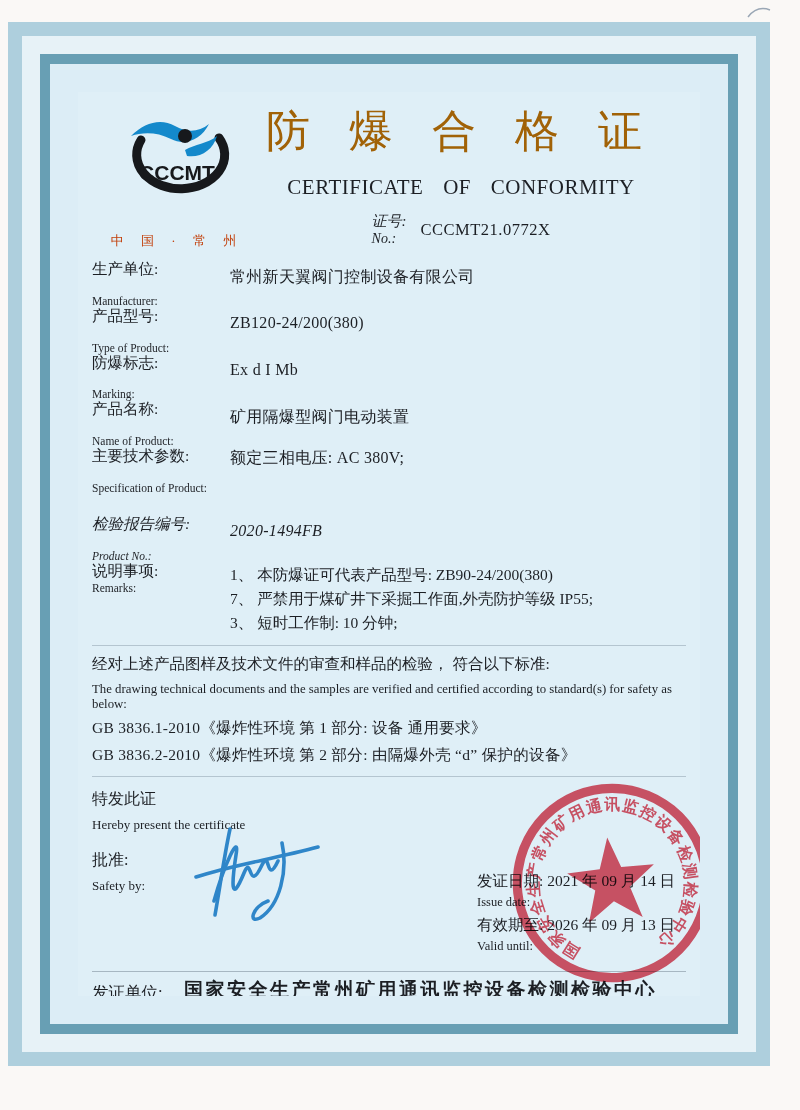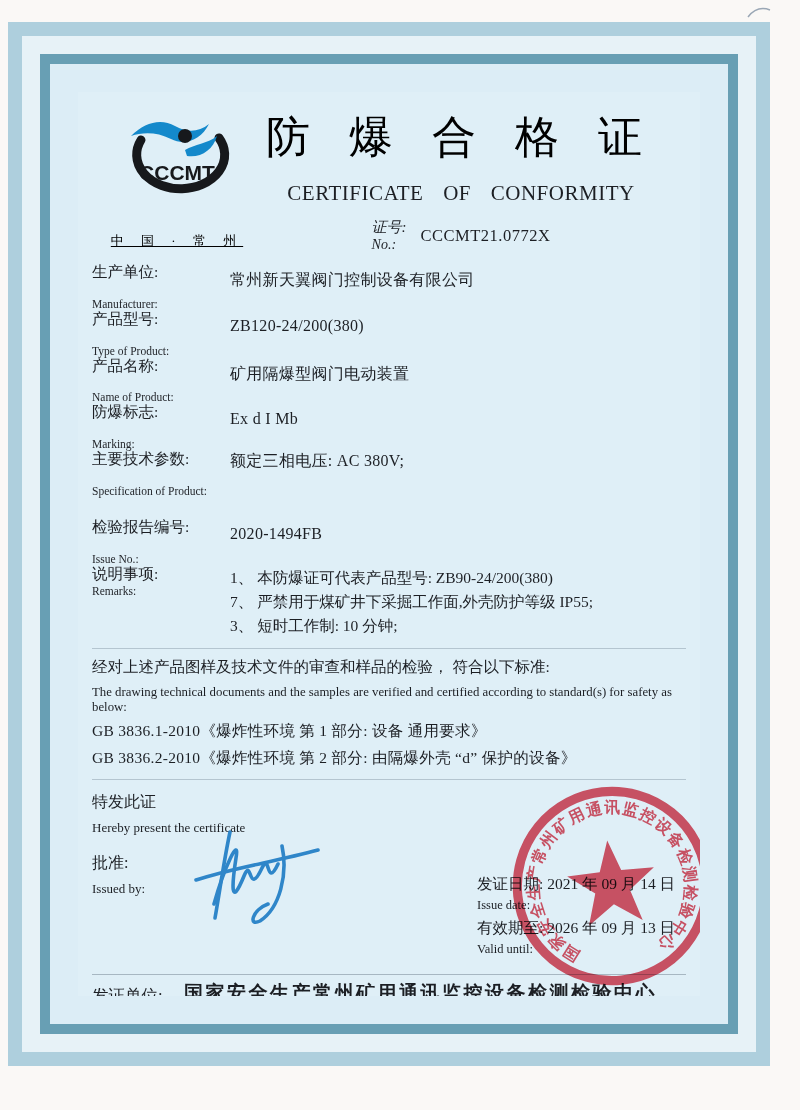--- a/index.html
+++ b/index.html
@@ -7,40 +7,40 @@
        font-family:"Liberation Serif","DejaVu Serif",serif;color:#1c1f24;}
   .page{position:absolute;inset:0;background:#faf8f6;}
   .band{position:absolute;left:8px;top:22px;right:30px;bottom:44px;background:#aecfdd;}
   .gapline{position:absolute;inset:14px;background:#e7f2f7;}
   .frame{position:absolute;inset:18px;border:10px solid #689fb4;background:#dcedf6;}
   .content{position:absolute;inset:28px;padding:6px 14px 4px 14px;overflow:hidden;background:#dfeff7;}
 
   
   .header{display:flex;align-items:flex-start;}
   .logo-wrap{width:170px;flex:none;padding-top:16px;text-align:center;}
-  .logo-cap{font-size:13px;letter-spacing:7px;margin-top:2px;color:#000000;text-decoration:underline;}
+  .logo-cap{font-size:13px;letter-spacing:7px;margin-top:2px;color:#c2410c;}
   .head-center{flex:1;text-align:center;padding-right:26px;}
-  .title-cn{font-size:44px;letter-spacing:14px;color:#000000;margin-top:10px;white-space:nowrap;}
+  .title-cn{font-size:44px;letter-spacing:14px;color:#a16207;margin-top:4px;white-space:nowrap;}
   .title-en{font-size:21px;word-spacing:14px;letter-spacing:.5px;margin-top:14px;}
   .certno{display:flex;justify-content:center;align-items:center;margin-top:12px;}
   .certno-labels{text-align:left;font-style:italic;}
   .certno-cn{font-size:15px;}
   .certno-en{font-size:14px;}
   .certno-val{font-size:16.5px;margin-left:14px;letter-spacing:.5px;}
 
   
   .fields{margin-top:10px;}
   .frow{display:flex;min-height:41px;}
   .flabel{width:138px;flex:none;}
   .flabel .cn{font-size:15.5px;line-height:1.15;}
   .flabel .en{font-size:11.5px;margin-top:17px;color:#23262b;}
   .fvalue{font-size:16px;padding-top:7px;letter-spacing:.3px;}
   .fvalue.top{padding-top:1px;}
   .rlist{font-size:15.5px;line-height:24px;padding-top:1px;}
-  .gap-lg{margin-top:21px;}
+  .gap-lg{margin-top:21px;font-style:italic;}
   .sep{border:none;border-top:1px solid rgba(110,130,145,.38);margin:10px 0 8px 0;}
 
   
   .std-cn{font-size:15.5px;}
   .std-en{font-size:12.8px;margin-top:7px;}
   .std-item{font-size:15.5px;margin-top:6px;letter-spacing:.3px;}
 
   
   .issue{position:relative;height:182px;margin-top:12px;}
   .issue-cn{font-size:16px;font-family:Liberation Mono, monospace;}
@@ -111,44 +111,44 @@
             </div>
             <div class="frow">
               <div class="flabel">
                   <div class="cn">产品型号:</div>
                   <div class="en">Type of Product:</div>
                 </div>
               <div class="fvalue">ZB120-24/200(380)</div>
             </div>
             <div class="frow">
               <div class="flabel">
+                  <div class="cn">防爆标志:</div>
+                  <div class="en">Marking:</div>
+                </div>
+              <div class="fvalue">Ex d I Mb</div>
+            </div>
+            <div class="frow">
+              <div class="flabel">
                   <div class="cn">产品名称:</div>
                   <div class="en">Name of Product:</div>
                 </div>
               <div class="fvalue">矿用隔爆型阀门电动装置</div>
             </div>
             <div class="frow">
               <div class="flabel">
-                  <div class="cn">防爆标志:</div>
-                  <div class="en">Marking:</div>
-                </div>
-              <div class="fvalue">Ex d I Mb</div>
-            </div>
-            <div class="frow">
-              <div class="flabel">
                   <div class="cn">主要技术参数:</div>
                   <div class="en">Specification of Product:</div>
                 </div>
               <div class="fvalue top">额定三相电压: AC 380V;</div>
             </div>
 
             <div class="frow gap-lg">
               <div class="flabel">
                   <div class="cn">检验报告编号:</div>
-                  <div class="en">Issue No.:</div>
+                  <div class="en">Product No.:</div>
                 </div>
               <div class="fvalue">2020-1494FB</div>
             </div>
             <div class="frow">
               <div class="flabel">
                   <div class="cn">说明事项:</div>
                   <div class="en" style="margin-top:2px">Remarks:</div>
                 </div>
               <div class="rlist">
                 <div>1、 本防爆证可代表产品型号: ZB90-24/200(380)</div>
@@ -166,21 +166,21 @@
             <div class="std-item">GB 3836.1-2010《爆炸性环境 第 1 部分: 设备 通用要求》</div>
             <div class="std-item">GB 3836.2-2010《爆炸性环境 第 2 部分: 由隔爆外壳 “d” 保护的设备》</div>
           </div>
 
           <hr class="sep">
 
           <div class="issue">
             <div class="issue-cn">特发此证</div>
             <div class="issue-en">Hereby present the certificate</div>
             <div class="approve-cn">批准:</div>
-            <div class="approve-en">Issued by:</div>
+            <div class="approve-en">Safety by:</div>
 
             <svg class="signature" width="160" height="108" viewBox="0 0 160 108">
               <g fill="none" stroke="#2f86c9" stroke-width="3.6" stroke-linecap="round">
                 <path d="M46,14 C40,42 36,72 31,100"></path>
                 <path d="M30,86 C40,50 56,16 52,40 C48,66 46,92 60,58 C68,38 64,80 78,50 C86,32 82,72 94,46"></path>
                 <path d="M12,62 C48,50 90,44 134,32"></path>
                 <path d="M98,28 C104,56 96,90 76,103 C64,109 68,92 84,86"></path>
               </g>
             </svg>
 

